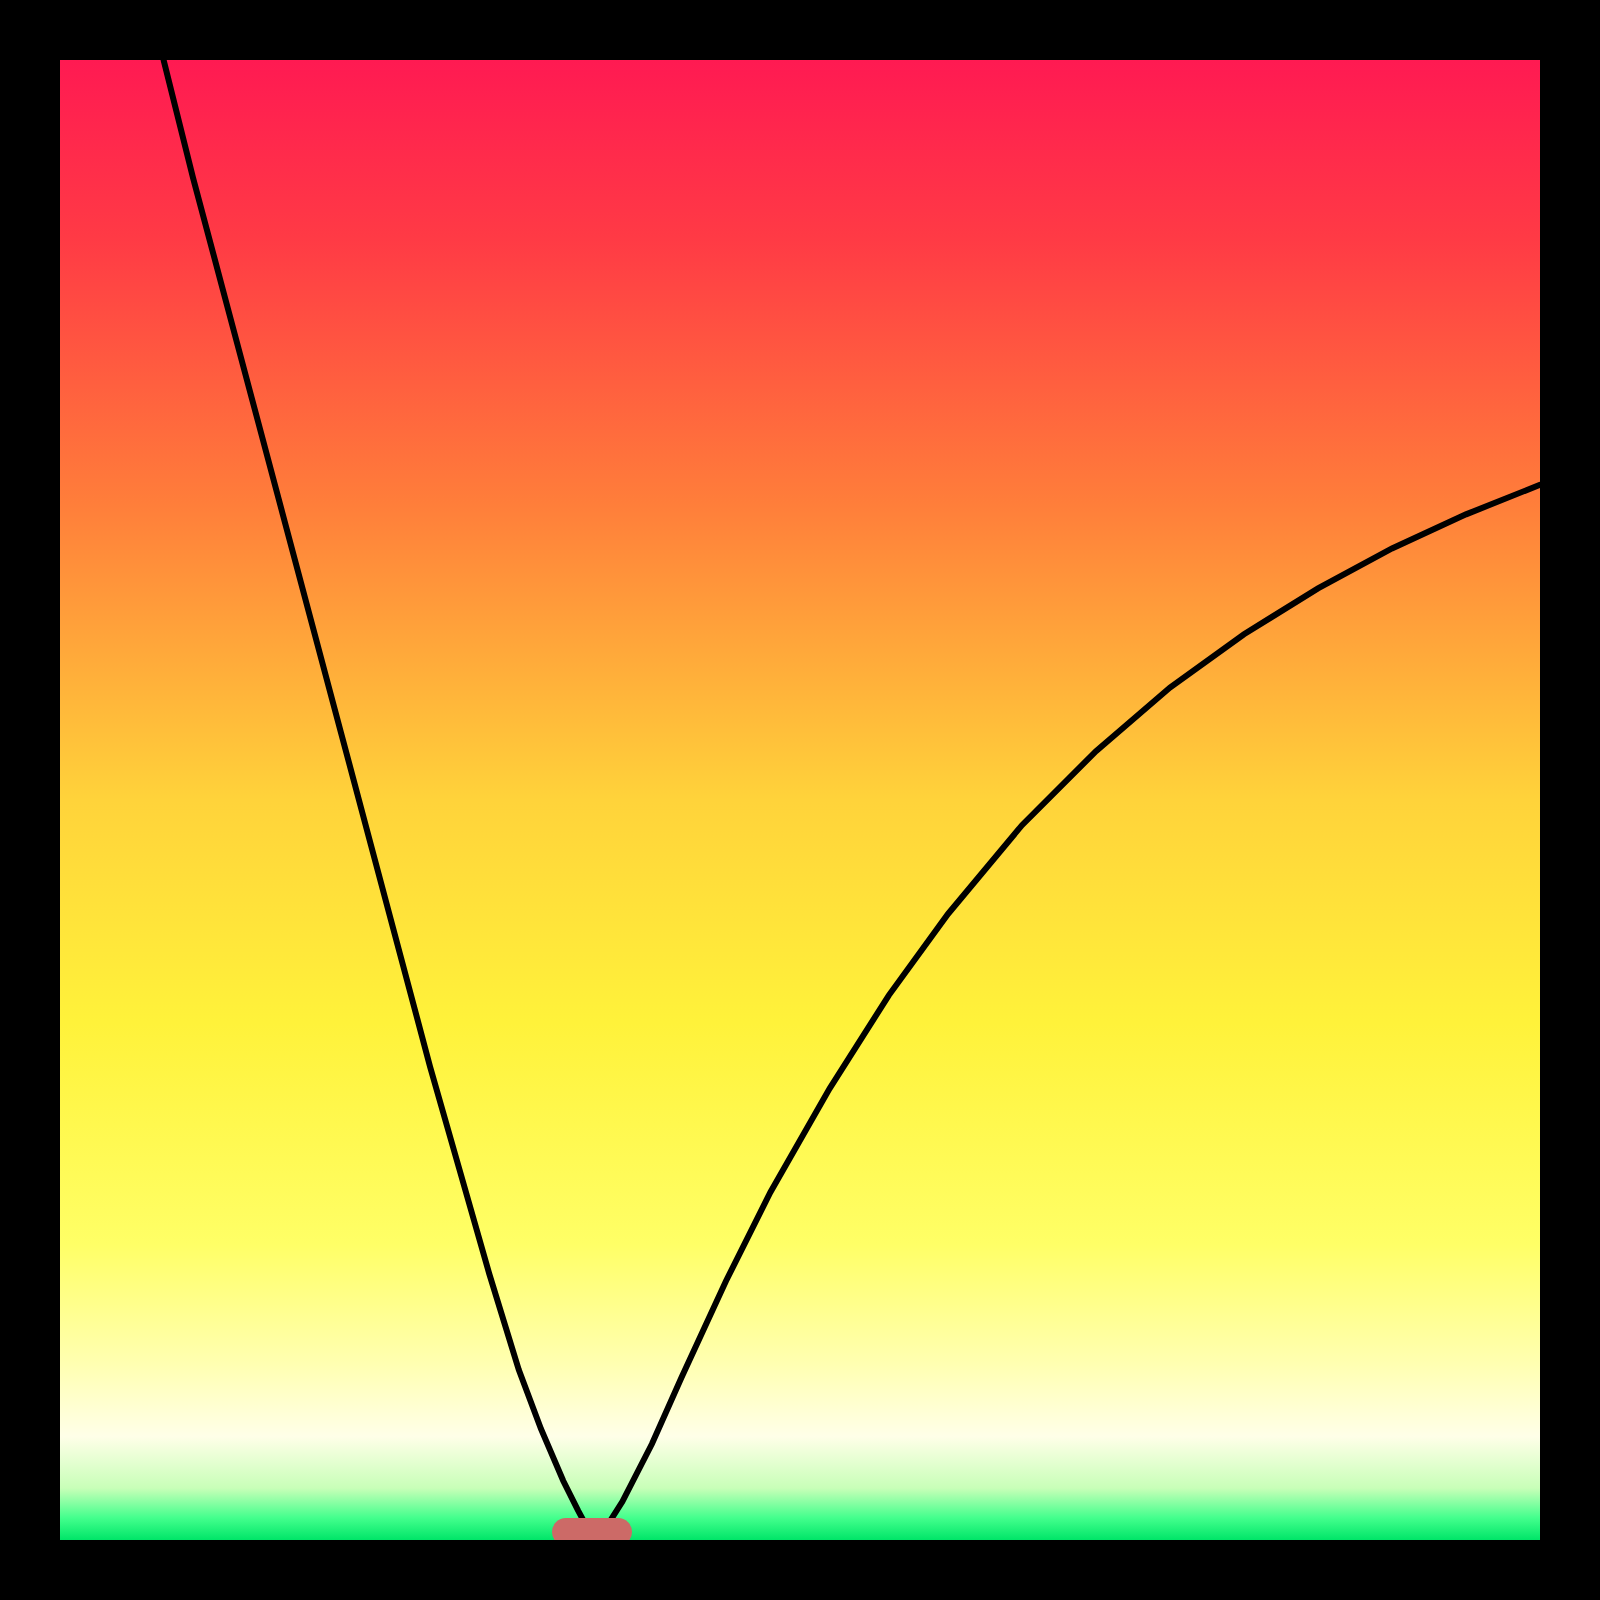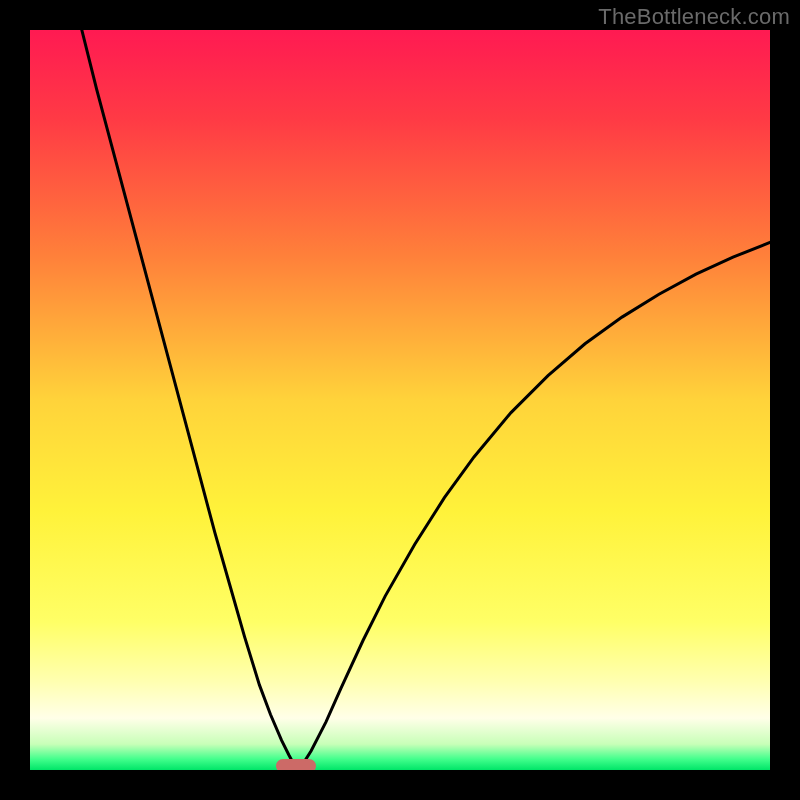--- a/index.html
+++ b/index.html
@@ -57,21 +57,20 @@
     height: 14px;
     border-radius: 7px;
     transform: translate(-50%, -50%);
   }
 </style>
 </head>
 <body>
 
 <div class="frame">
 
-  <div class="watermark">TheBottleneck.com</div>
 
   <div class="plot">
 
     <svg class="gradient" viewBox="0 0 740 740" preserveAspectRatio="none">
       <defs>
         <linearGradient id="bg" x1="0" y1="0" x2="0" y2="1">
             <stop offset="0%" stop-color="#ff1a52"></stop>
             <stop offset="12%" stop-color="#ff3a45"></stop>
             <stop offset="30%" stop-color="#ff7e3a"></stop>
             <stop offset="50%" stop-color="#ffd33a"></stop>

